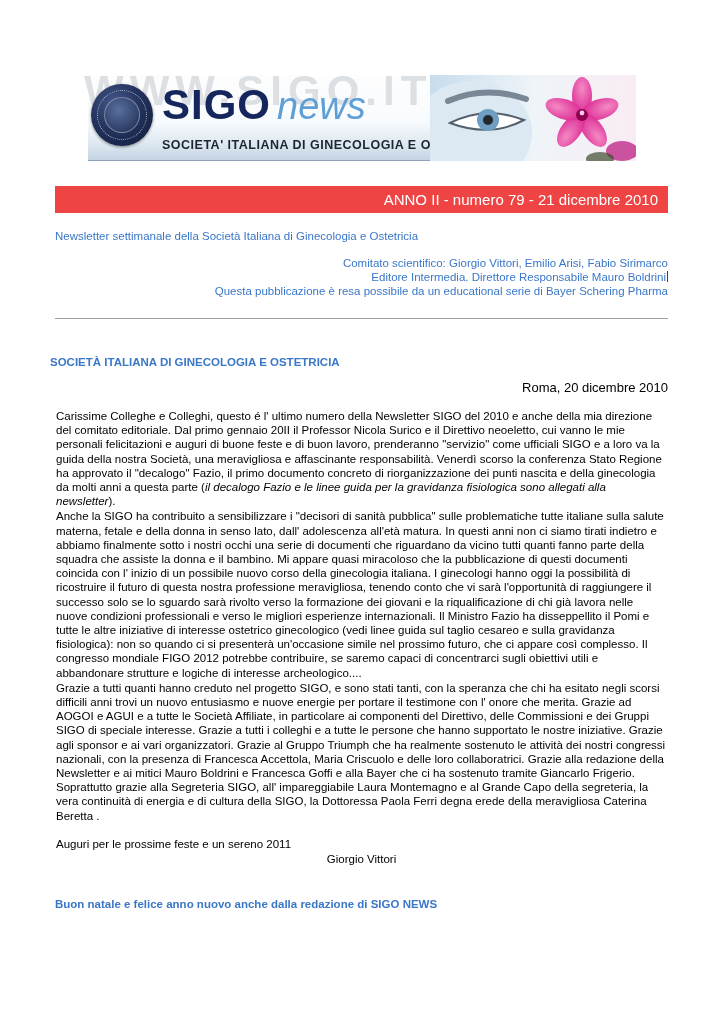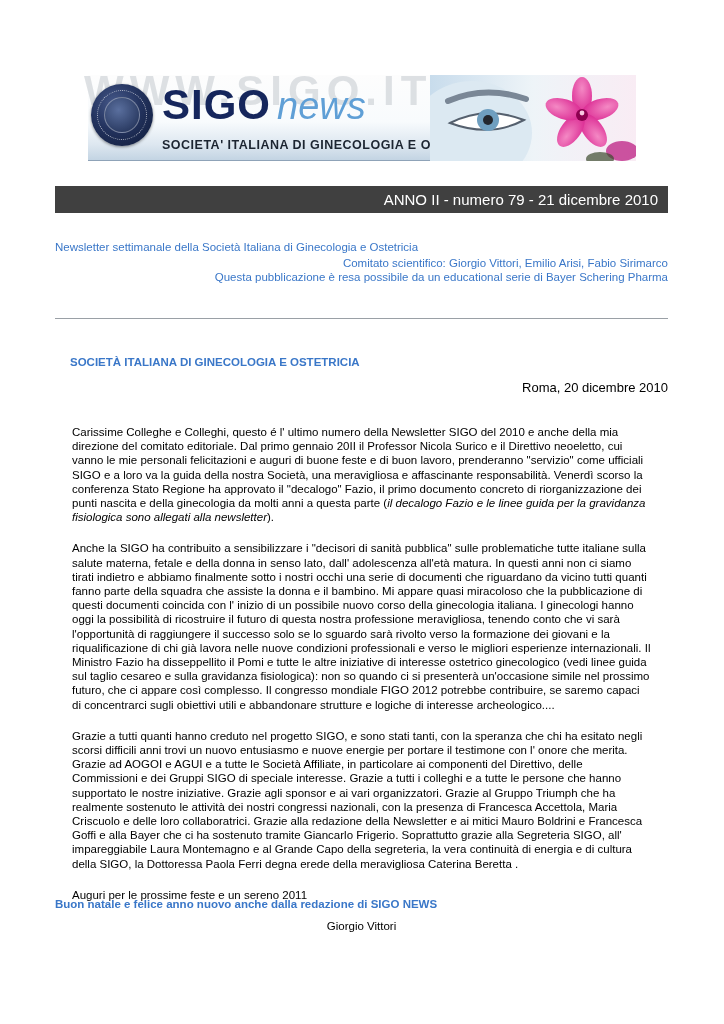--- a/index.html
+++ b/index.html
@@ -41,53 +41,53 @@
   .logo-news { font-size:38px; font-style:italic; color:#5f9fd6; margin-left:6px; }
   .banner-subtitle {
     position:absolute; left:74px; top:63px; z-index:2; white-space:nowrap;
     font-size:12.5px; font-weight:bold; letter-spacing:.5px; color:#1c2531;
   }
   .header-photo { position:absolute; right:0; top:0; width:206px; height:86px; z-index:3; }
 
   
   .issue-bar {
     position:absolute; left:55px; top:186px; width:613px; height:27px;
-    background:#404040; color:#fff;
+    background:#ef4444; color:#fff;
     font-size:15px; line-height:27px; text-align:right; padding-right:10px;
   }
 
   
   .intro-line {
-    position:absolute; left:55px; top:240px; width:613px;
+    position:absolute; left:55px; top:229px; width:613px;
     color:#3a77c8; font-size:11.5px; line-height:14.2px;
   }
   .intro-block {
     position:absolute; left:55px; top:256px; width:613px;
     color:#3a77c8; font-size:11.5px; line-height:14.2px;text-align:right;
   }
   .caret { display:inline-block; width:1px; height:11px; background:#444;
     vertical-align:-1px; margin-left:1px; }
 
   .divider { position:absolute; left:55px; top:318px; width:613px;
     border-top:1px solid #9aa0a6; }
 
   
   .article-heading {
-    position:absolute; left:70px; top:356px; width:613px;
+    position:absolute; left:50px; top:356px; width:613px;
     color:#3a77c8; font-size:11.5px; font-weight:bold;
   }
   .dateline {
     position:absolute; left:55px; top:380px; width:613px;
     text-align:right; font-size:13px;
   }
   .body-text {
     position:absolute; left:55px; top:408px; width:613px;
     font-size:11.5px; line-height:14.2px; color:#000;
   }
-  .body-paragraph { margin:17px; }
+  .body-paragraph { margin:1px; }
   .closing { margin-top:14px; }
   .signature { text-align:center; }
   .footer-line {
     position:absolute; left:55px; top:898px; width:613px;
     text-align:left; color:#3a77c8; font-size:11.5px; font-weight:bold;
   }
 </style>
 </head>
 <body>
 
@@ -135,20 +135,21 @@
   </div>
 
   <div class="issue-bar">
     <span>ANNO II - numero 79 - 21 dicembre 2010</span>
   </div>
 
   <div class="intro-line">Newsletter settimanale della Società Italiana di Ginecologia e Ostetricia</div>
 
   <div class="intro-block">
     <div>Comitato scientifico: Giorgio Vittori, Emilio Arisi, Fabio Sirimarco</div>
+    <div><span>Editore Intermedia. Direttore Responsabile Mauro Boldrini</span><span class="caret"></span></div>
     <div>Questa pubblicazione è resa possibile da un educational serie di Bayer Schering Pharma</div>
   </div>
 
   <div class="divider"></div>
 
   <div class="article-heading">SOCIETÀ ITALIANA DI GINECOLOGIA E OSTETRICIA</div>
   <div class="dateline">Roma, 20 dicembre 2010</div>
 
   <div class="body-text">
     <div>

